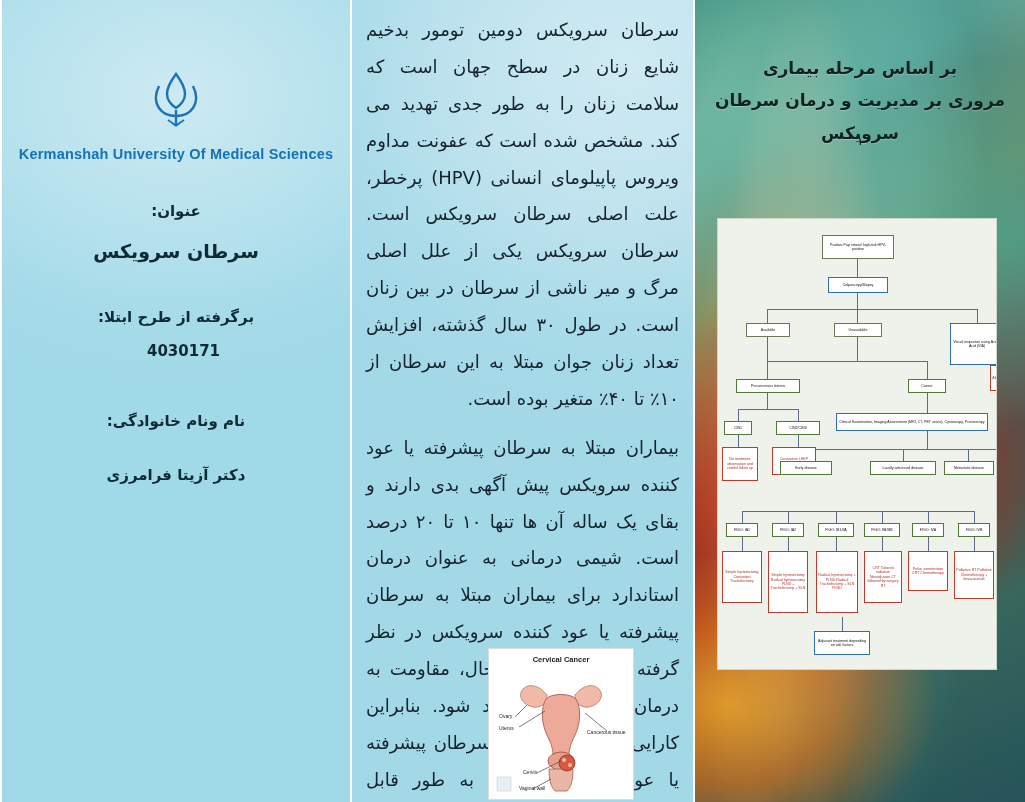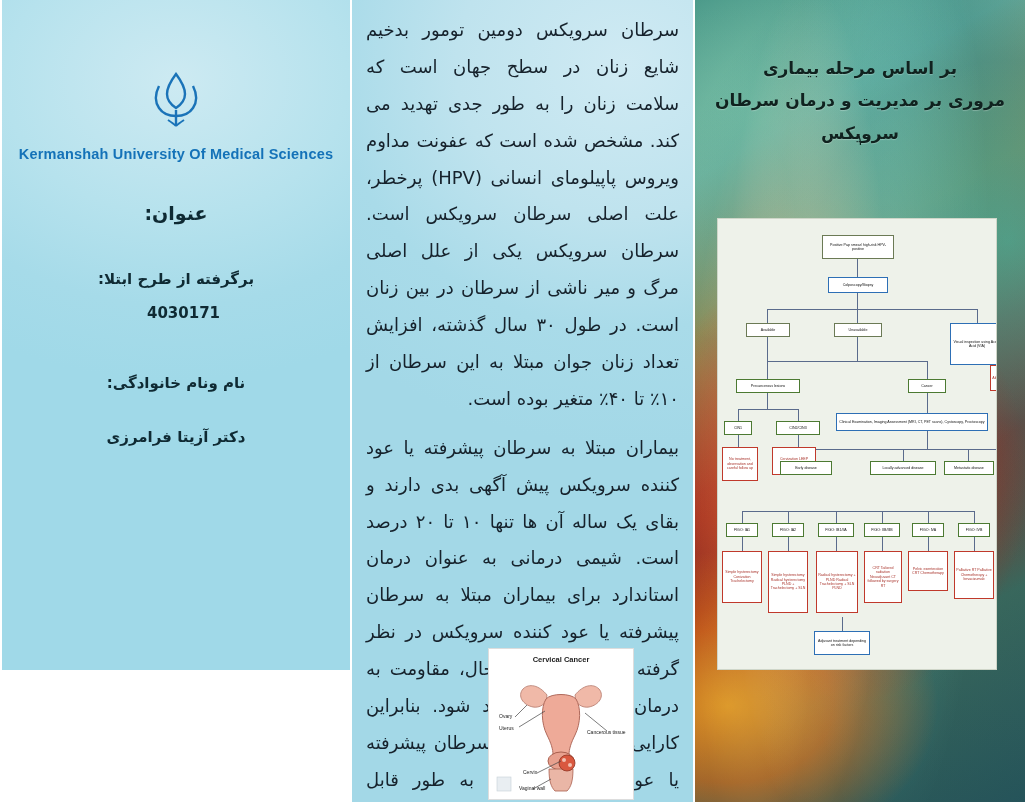--- a/index.html
+++ b/index.html
@@ -135,21 +135,21 @@
   }
   .cx-label{
     position:absolute;
     font-size:5px;color:#222;
     font-family:"Liberation Sans",sans-serif;
     direction:ltr;white-space:nowrap;
   }
 
   
   .panel-right{
-    width:348px;height:670px;
+    width:348px;height:802px;
     background:
       radial-gradient(ellipse 380px 300px at 50% 12%, #cdeaf2 0%, #b6e2ed 45%, #a6dbe9 75%, #a0d9e8 100%),
       linear-gradient(180deg,#c6e8f1 0%, #a8dce9 35%, #9ed6e6 70%, #b6e3ee 100%);
   }
   .cover{
     position:absolute;inset:0;
     text-align:center;
     direction:rtl;
     color:#0f2a33;
   }
@@ -161,21 +161,21 @@
     margin-top:16px;
     font-size:14.5px;
     font-weight:bold;
     color:#1472b8;
     letter-spacing:.2px;
     font-family:"Liberation Sans",sans-serif;
     direction:ltr;
   }
   .lbl{
     font-weight:bold;
-    font-size:19px;
+    font-size:15px;
     margin-top:40px;
   }
   .big{
     font-weight:bold;
     font-size:19px;
     margin-top:20px;
   }
   .lbl2{
     font-weight:bold;
     font-size:15px;
@@ -336,20 +336,21 @@
           <path d="M27 4 C21 12 18 18 18 24 C18 30 21 34 27 38 C33 34 36 30 36 24 C36 18 33 12 27 4 Z" fill="none" stroke="#1a73b8" stroke-width="2.4"></path>
           <path d="M10 16 C6 24 6 32 10 38 C14 44 20 46 27 46" fill="none" stroke="#1a73b8" stroke-width="2.4"></path>
           <path d="M44 16 C48 24 48 32 44 38 C40 44 34 46 27 46" fill="none" stroke="#1a73b8" stroke-width="2.4"></path>
           <path d="M27 40 L27 56" stroke="#1a73b8" stroke-width="2.4"></path>
           <path d="M19 50 C22 52 25 54 27 56" fill="none" stroke="#1a73b8" stroke-width="2"></path>
           <path d="M35 50 C32 52 29 54 27 56" fill="none" stroke="#1a73b8" stroke-width="2"></path>
         </svg>
       </div>
       <div class="uni-name">Kermanshah University Of Medical Sciences</div>
       <div class="lbl">عنوان:</div>
+      <div class="big">سرطان سرویکس</div>
       <div class="lbl2">برگرفته از طرح ابتلا:</div>
       <div class="num">4030171</div>
       <div class="lbl3">نام ونام خانوادگی:</div>
       <div class="author">دکتر آزیتا فرامرزی</div>
     </div>
   </section>
 
 </div>
 
 </body></html>

